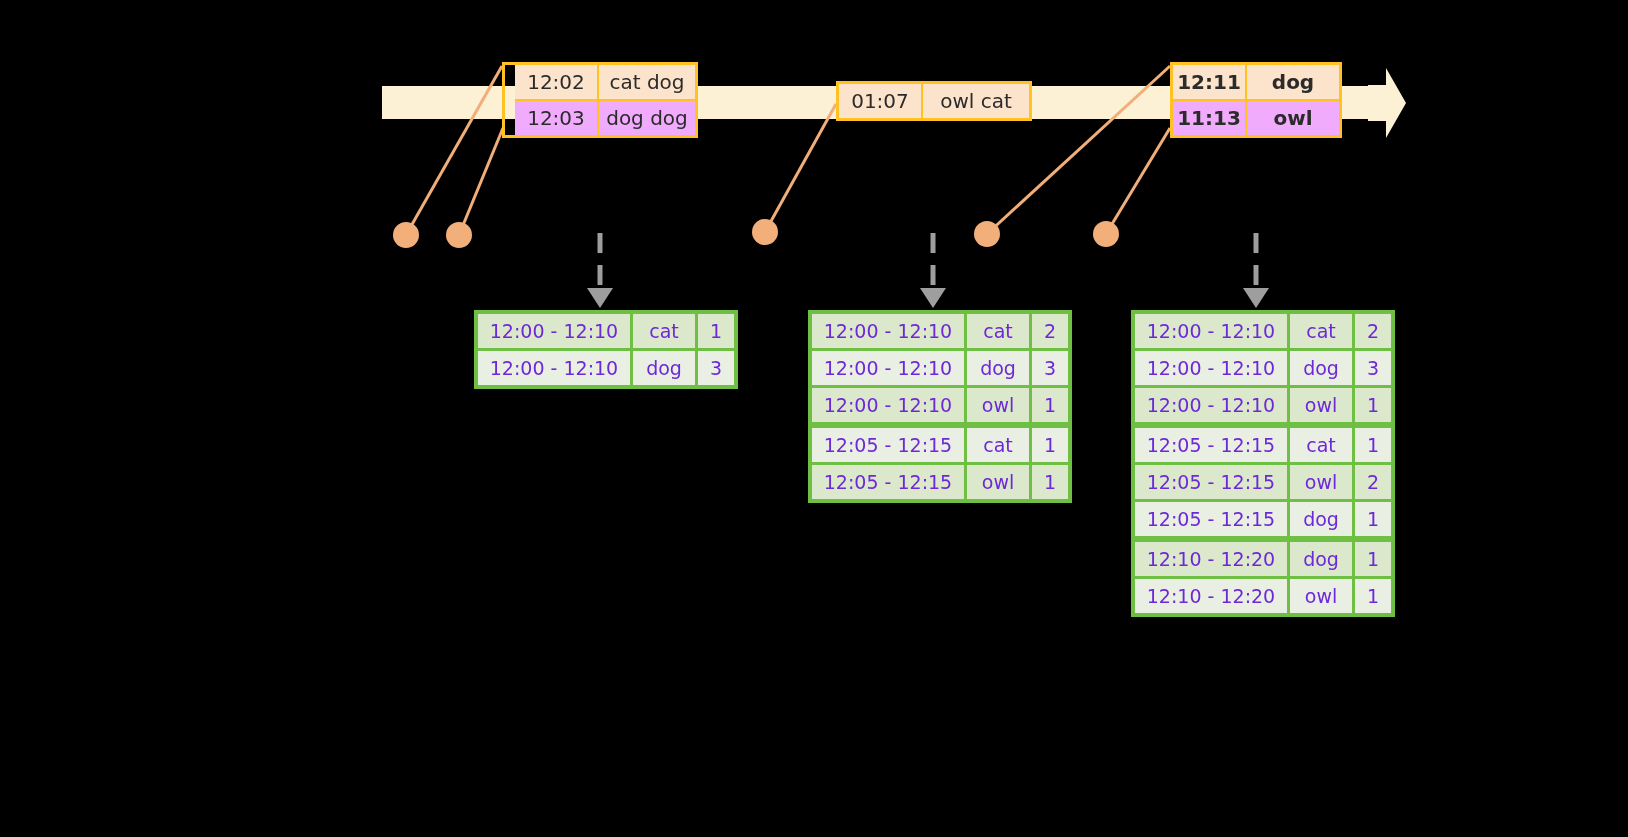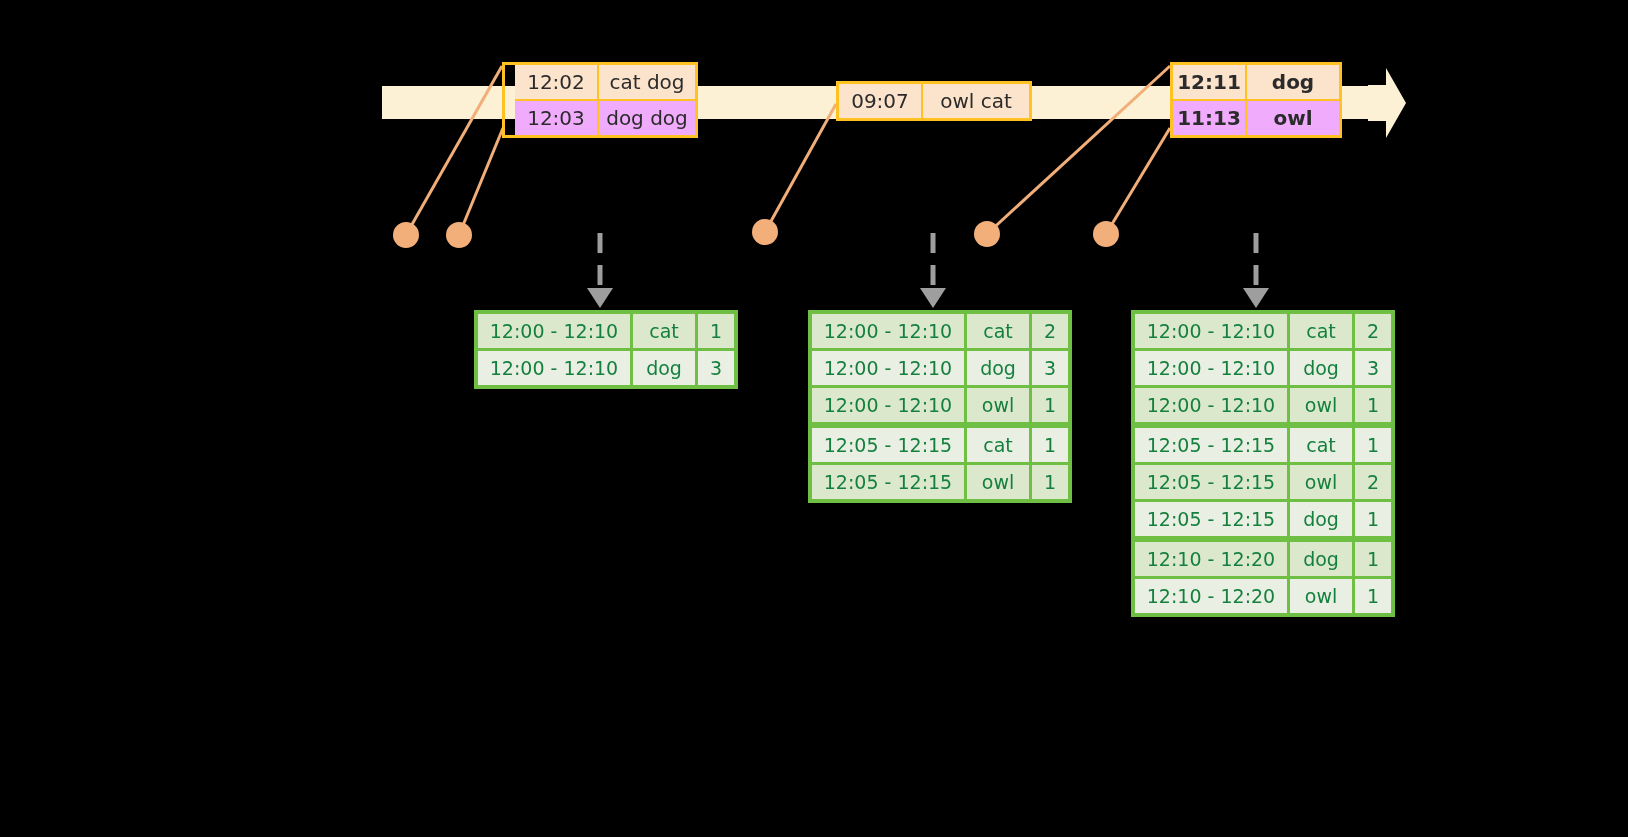--- a/index.html
+++ b/index.html
@@ -22,21 +22,21 @@
 
   
   .conn{position:absolute;left:0;top:0;width:1628px;height:837px;pointer-events:none;}
 
   
   .gt{position:absolute;border:4px solid #6FBF44;box-sizing:border-box;background:#6FBF44;}
   .gt-row{display:flex;}
   .gt-row + .gt-row{margin-top:3px;}
   .gt-row.grp{margin-top:6px;}
   .gt-cell{box-sizing:border-box;display:flex;align-items:center;justify-content:center;
-           font-size:19px;color:#15803d;height:34px;white-space:nowrap;}
+           font-size:19px;color:#6d28d9;height:34px;white-space:nowrap;}
   .gt-cell + .gt-cell{margin-left:3px;}
   .gt-row.a .gt-cell{background:#DCE8CC;}
   .gt-row.b .gt-cell{background:#EAEFE4;}
 </style>
 </head>
 <body>
 
 <div id="stage">
 
   <div class="tl-band"></div>
@@ -75,21 +75,21 @@
       <div class="ev-cell" style="flex:1">cat dog</div>
     </div>
     <div class="ev-row lt">
       <div class="ev-cell t" style="width:84px">12:03</div>
       <div class="ev-cell" style="flex:1">dog dog</div>
     </div>
   </div>
 
   <div class="ev" id="ev1" style="left:836px;top:81px;width:196px;height:40px;">
     <div class="ev-row sh">
-      <div class="ev-cell t" style="width:84px">09:07</div>
+      <div class="ev-cell t" style="width:84px">01:07</div>
       <div class="ev-cell" style="flex:1">owl cat</div>
     </div>
   </div>
 
   <div class="ev" id="ev2" style="left:1170px;top:62px;width:172px;height:76px;font-weight:bold;">
     <div class="ev-row sh">
       <div class="ev-cell t" style="width:74px">12:11</div>
       <div class="ev-cell" style="flex:1">dog</div>
     </div>
     <div class="ev-row lt">

